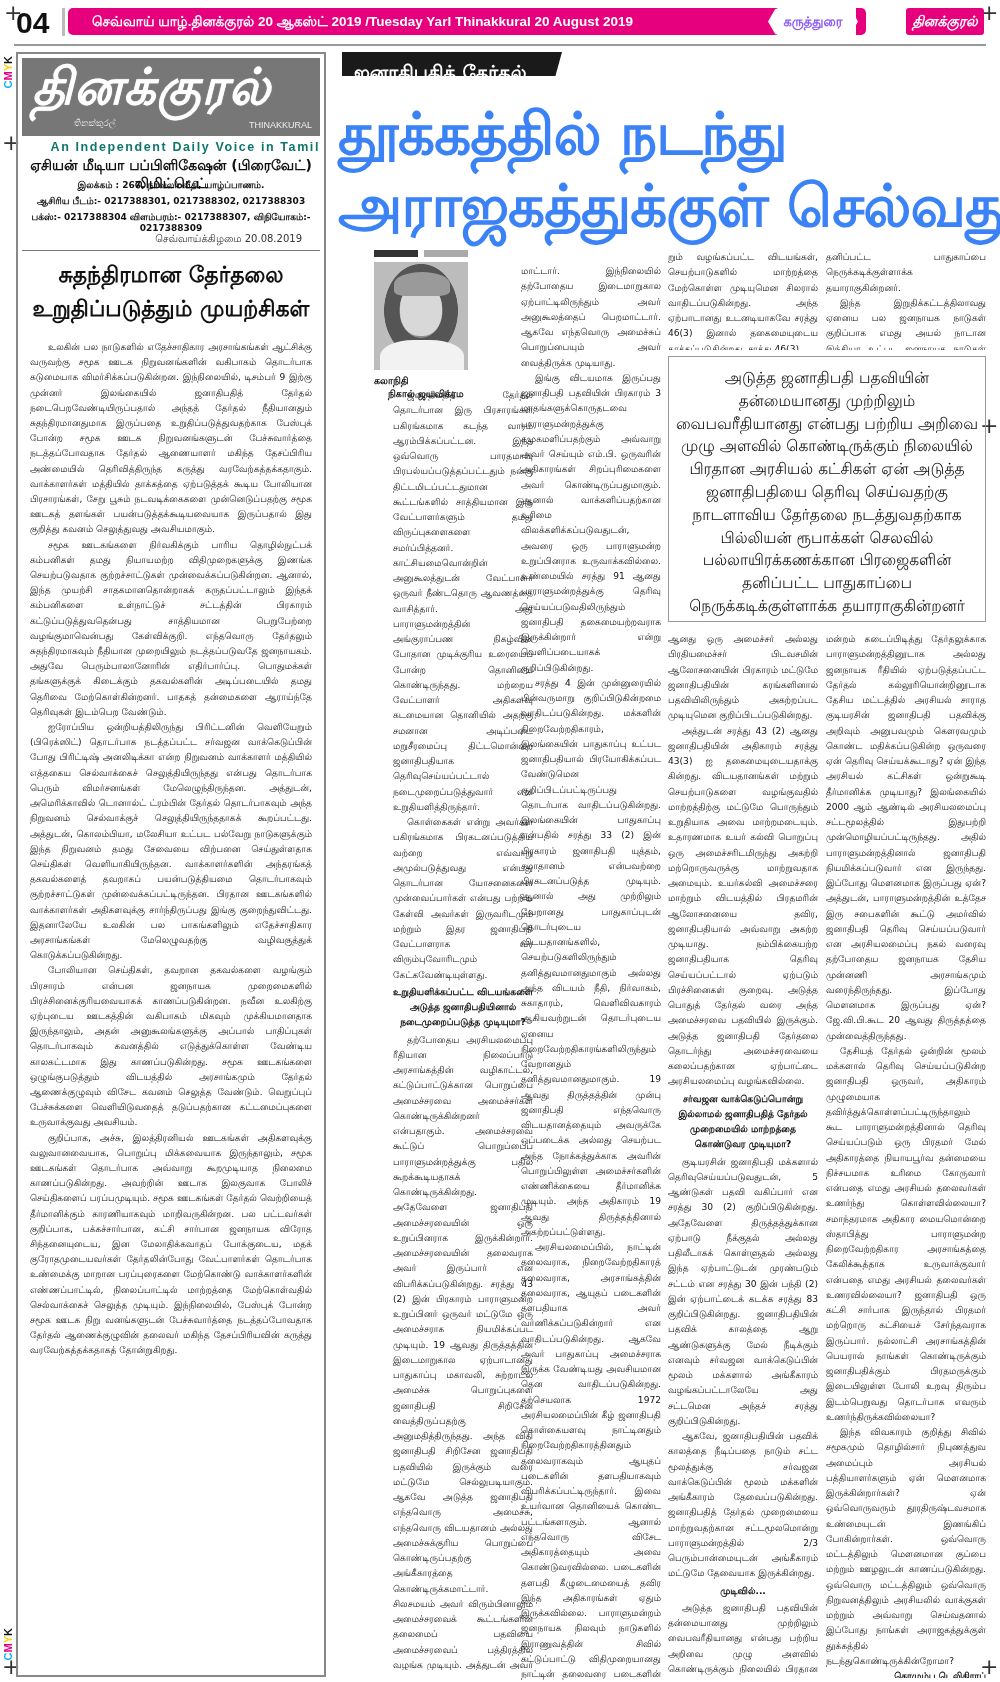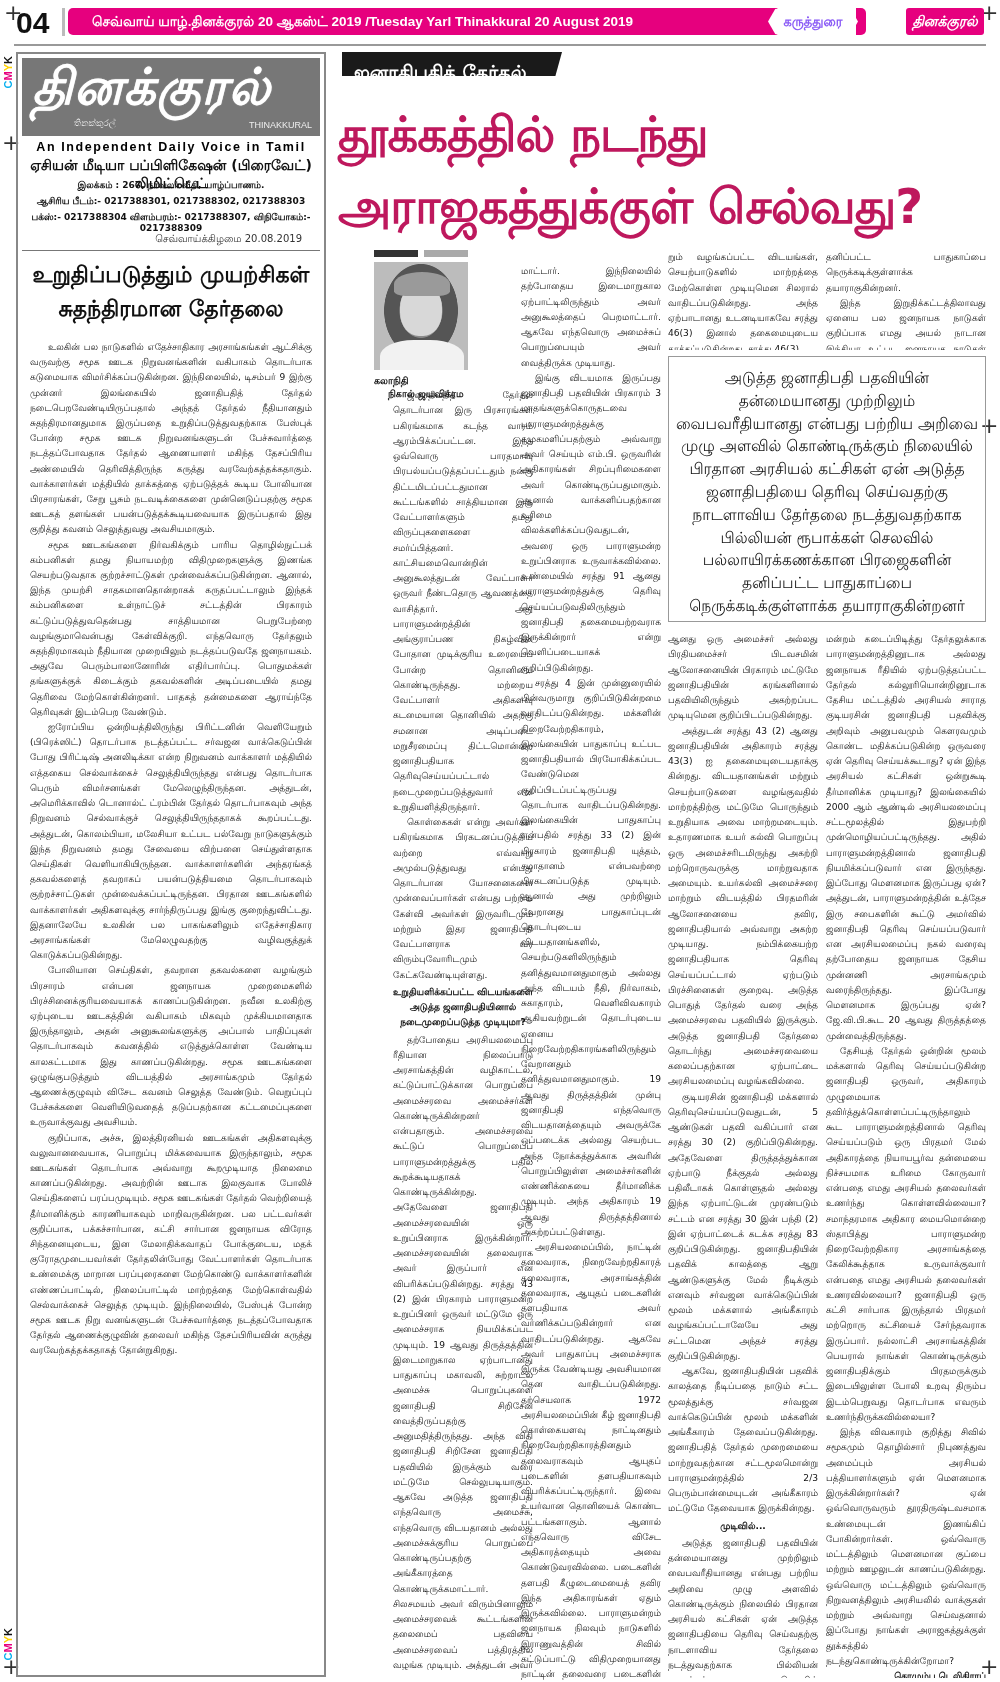--- a/index.html
+++ b/index.html
@@ -20,33 +20,33 @@
 
   .cmyk { position: absolute; left: 2px; width: 12px; font-family: "Liberation Sans", sans-serif; font-weight: bold; font-size: 11px; writing-mode: vertical-rl; transform: rotate(180deg); line-height: 12px; }
   .cmyk .c { color: #00aeef; } .cmyk .m { color: #e6007e; } .cmyk .y { color: #ffd200; } .cmyk .k { color: #111; }
 
   
   .left-box { position: absolute; left: 16px; top: 52px; width: 310px; height: 1625px; border: 2px solid #888; }
   .masthead { position: absolute; left: 22px; top: 58px; width: 298px; height: 78px; background: #777; color: #fff; }
   .masthead .big { position: absolute; left: 10px; top: 0; font-size: 50px; font-style: italic; font-weight: bold; letter-spacing: 1px; color: #fff; text-shadow: 0 0 1px #ddd; }
   .masthead .sin { position: absolute; left: 52px; top: 60px; font-size: 9px; color: #eee; }
   .masthead .eng { position: absolute; right: 8px; top: 62px; font-size: 9px; color: #eee; font-family: "Liberation Sans", sans-serif; }
-  .tagline { position: absolute; left: 22px; top: 140px; width: 298px; text-align: center; font-family: "Liberation Sans", sans-serif; font-weight: bold; font-size: 12.5px; letter-spacing: 1.6px; color: #000000; }
+  .tagline { position: absolute; left: 22px; top: 140px; width: 298px; text-align: right; font-family: "Liberation Sans", sans-serif; font-weight: bold; font-size: 12.5px; letter-spacing: 1.6px; color: #0f766e; }
   .publisher { position: absolute; left: 22px; top: 157px; width: 298px; text-align: center; font-weight: bold; font-size: 14px; color: #111; }
   .contact { position: absolute; left: 22px; width: 298px; text-align: center; font-size: 9px; font-weight: bold; color: #111; }
   .dateline { position: absolute; left: 12px; top: 233px; width: 290px; text-align: right; font-size: 10px; color: #333; }
   .hr-left { position: absolute; left: 22px; top: 250px; width: 298px; height: 1px; background: #777; }
   .ed-title { position: absolute; left: 22px; top: 258px; width: 298px; text-align: center; font-weight: bold; font-size: 22px; line-height: 34px; color: #111; }
   .ed-body { position: absolute; left: 30px; top: 340px; width: 282px; height: 1268px; overflow: hidden; font-size: 9.1px; line-height: 15.2px; text-align: justify; color: #111; }
   .ed-body p { text-indent: 18px; margin-bottom: 0; }
 
   
   .kicker { position: absolute; left: 342px; top: 52px; width: 220px; height: 24px; background: #1a1a1a; color: #fff; font-weight: bold; font-size: 19px; line-height: 40px; padding-left: 12px;
     clip-path: polygon(0 0, 100% 0, 97% 100%, 0 100%); }
-  .headline { position: absolute; left: 338px; width: 650px; font-weight: bold; font-size: 48px; line-height: 68px; color: #be185d; letter-spacing: -1px; white-space: nowrap; }
+  .headline { position: absolute; left: 338px; width: 650px; font-weight: bold; font-size: 58px; line-height: 68px; color: #3b82f6; letter-spacing: -1px; white-space: nowrap; }
   .author-bars { position: absolute; left: 374px; top: 250px; }
   .author-bars .b1 { position: absolute; left: 0; top: 0; width: 44px; height: 7px; background: #333; }
   .author-bars .b2 { position: absolute; left: 50px; top: 0; width: 44px; height: 7px; background: #aaa; }
   .author-photo { position: absolute; left: 374px; top: 262px; width: 94px; height: 108px; background: radial-gradient(ellipse at 50% 45%, #cfcfcf 0 22%, #8a8a8a 23% 32%, #555 33% 55%, #bcbcbc 56% 100%); overflow: hidden; }
   .author-photo .face { position: absolute; left: 26px; top: 22px; width: 42px; height: 52px; border-radius: 45%; background: #d8d8d8; }
   .author-photo .hair { position: absolute; left: 20px; top: 10px; width: 56px; height: 24px; border-radius: 50% 50% 20% 20%; background: #9a9a9a; }
   .author-photo .shirt { position: absolute; left: 6px; top: 78px; width: 84px; height: 40px; border-radius: 40% 40% 0 0; background: #f2f2f2; }
   .author-name { position: absolute; left: 374px; top: 374px; font-weight: bold; font-size: 9.5px; line-height: 13px; color: #111; }
   .author-name .l2 { padding-left: 14px; }
 
@@ -86,22 +86,22 @@
   <div class="eng">THINAKKURAL</div>
 </div>
 <div class="tagline">An Independent Daily Voice in Tamil</div>
 <div class="publisher">ஏசியன் மீடியா பப்பிளிகேஷன் (பிரைவேட்) லிமிட்டெட்</div>
 <div class="contact" style="top:180px;">இலக்கம் : 267, நாவலர் வீதி, யாழ்ப்பாணம்.</div>
 <div class="contact" style="top:196px;">ஆசிரிய பீடம்:- 0217388301, 0217388302, 0217388303</div>
 <div class="contact" style="top:212px;">பக்ஸ்:- 0217388304 விளம்பரம்:- 0217388307, விநியோகம்:- 0217388309</div>
 <div class="dateline">செவ்வாய்க்கிழமை 20.08.2019</div>
 <div class="hr-left"></div>
 <div class="ed-title">
+  <div>சுதந்திரமான தேர்தலை</div>
   <div>உறுதிப்படுத்தும் முயற்சிகள்</div>
-  <div>சுதந்திரமான தேர்தலை</div>
 </div>
 <div class="ed-body" id="ed-body">
     <p>உலகின் பல நாடுகளில் எதேச்சாதிகார அரசாங்கங்கள் ஆட்சிக்கு வருவற்கு சமூக ஊடக நிறுவனங்களின் வகிபாகம் தொடர்பாக கடுமையாக விமர்சிக்கப்படுகின்றன. இந்நிலையில், டிசம்பர் 9 இற்கு முன்னர் இலங்கையில் ஜனாதிபதித் தேர்தல் நடைபெறவேண்டியிருப்பதால் அந்தத் தேர்தல் நீதியானதும் சுதந்திரமானதுமாக இருப்பதை உறுதிப்படுத்துவதற்காக பேஸ்புக் போன்ற சமூக ஊடக நிறுவனங்களுடன் பேச்சுவார்த்தை நடத்தப்போவதாக தேர்தல் ஆணையாளர் மகிந்த தேசப்பிரிய அண்மையில் தெரிவித்திருந்த கருத்து வரவேற்கத்தக்கதாகும். வாக்காளர்கள் மத்தியில் தாக்கத்தை ஏற்படுத்தக் கூடிய போலியான பிரசாரங்கள், சேறு பூசும் நடவடிக்கைகளை முன்னெடுப்பதற்கு சமூக ஊடகத் தளங்கள் பயன்படுத்தக்கூடியவையாக இருப்பதால் இது குறித்து கவனம் செலுத்துவது அவசியமாகும்.</p>
     <p>சமூக ஊடகங்களை நிர்வகிக்கும் பாரிய தொழில்நுட்பக் கம்பனிகள் தமது நியாயமற்ற விதிமுறைகளுக்கு இணங்க செயற்படுவதாக குற்றச்சாட்டுகள் முன்வைக்கப்படுகின்றன. ஆனால், இந்த முயற்சி சாதகமானதொன்றாகக் கருதப்பட்டாலும் இந்தக் கம்பனிகளை உள்நாட்டுச் சட்டத்தின் பிரகாரம் கட்டுப்படுத்துவதென்பது சாத்தியமான பெறுபேற்றை வழங்குமாவென்பது கேள்விக்குறி. எந்தவொரு தேர்தலும் சுதந்திரமாகவும் நீதியான முறையிலும் நடத்தப்படுவதே ஜனநாயகம். அதுவே பெரும்பாலானோரின் எதிர்பார்ப்பு. பொதுமக்கள் தங்களுக்குக் கிடைக்கும் தகவல்களின் அடிப்படையில் தமது தெரிவை மேற்கொள்கின்றனர். பாதகத் தன்மைகளை ஆராய்ந்தே தெரிவுகள் இடம்பெற வேண்டும்.</p>
     <p>ஐரோப்பிய ஒன்றியத்திலிருந்து பிரிட்டனின் வெளியேறும் (பிரெக்ஸிட்) தொடர்பாக நடத்தப்பட்ட சர்வஜன வாக்கெடுப்பின் போது பிரிட்டிஷ் அனலிடிக்கா என்ற நிறுவனம் வாக்காளர் மத்தியில் எத்தகைய செல்வாக்கைச் செலுத்தியிருந்தது என்பது தொடர்பாக பெரும் விமர்சனங்கள் மேலெழுந்திருந்தன. அத்துடன், அமெரிக்காவில் டொனால்ட் ட்ரம்பின் தேர்தல் தொடர்பாகவும் அந்த நிறுவனம் செல்வாக்குச் செலுத்தியிருந்ததாகக் கூறப்பட்டது. அத்துடன், கொலம்பியா, மலேசியா உட்பட பல்வேறு நாடுகளுக்கும் இந்த நிறுவனம் தமது சேவையை விற்பனை செய்துள்ளதாக செய்திகள் வெளியாகியிருந்தன. வாக்காளர்களின் அந்தரங்கத் தகவல்களைத் தவறாகப் பயன்படுத்தியமை தொடர்பாகவும் குற்றச்சாட்டுகள் முன்வைக்கப்பட்டிருந்தன. பிரதான ஊடகங்களில் வாக்காளர்கள் அதிகளவுக்கு சார்ந்திருப்பது இங்கு குறைந்துவிட்டது. இதனாலேயே உலகின் பல பாகங்களிலும் எதேச்சாதிகார அரசாங்கங்கள் மேலெழுவதற்கு வழிவகுத்துக் கொடுக்கப்படுகின்றது.</p>
     <p>போலியான செய்திகள், தவறான தகவல்களை வழங்கும் பிரசாரம் என்பன ஜனநாயக முறைமைகளில் பிரச்சினைக்குரியவையாகக் காணப்படுகின்றன. நவீன உலகிற்கு ஏற்புடைய ஊடகத்தின் வகிபாகம் மிகவும் முக்கியமானதாக இருந்தாலும், அதன் அனுகூலங்களுக்கு அப்பால் பாதிப்புகள் தொடர்பாகவும் கவனத்தில் எடுத்துக்கொள்ள வேண்டிய காலகட்டமாக இது காணப்படுகின்றது. சமூக ஊடகங்களை ஒழுங்குபடுத்தும் விடயத்தில் அரசாங்கமும் தேர்தல் ஆணைக்குழுவும் விசேட கவனம் செலுத்த வேண்டும். வெறுப்புப் பேச்சுக்களை வெளியிடுவதைத் தடுப்பதற்கான கட்டமைப்புகளை உருவாக்குவது அவசியம்.</p>
     <p>குறிப்பாக, அச்சு, இலத்திரனியல் ஊடகங்கள் அதிகளவுக்கு வலுவானவையாக, பொறுப்பு மிக்கவையாக இருந்தாலும், சமூக ஊடகங்கள் தொடர்பாக அவ்வாறு கூறமுடியாத நிலைமை காணப்படுகின்றது. அவற்றின் ஊடாக இலகுவாக போலிச் செய்திகளைப் பரப்பமுடியும். சமூக ஊடகங்கள் தேர்தல் வெற்றியைத் தீர்மானிக்கும் காரணியாகவும் மாறிவருகின்றன. பல பட்டவர்கள் குறிப்பாக, பக்கச்சார்பான, கட்சி சார்பான ஜனநாயக விரோத சிந்தனையுடைய, இன மேலாதிக்கவாதப் போக்குடைய, மதக் குரோதமுடையவர்கள் தேர்தலின்போது வேட்பாளர்கள் தொடர்பாக உண்மைக்கு மாறான பரப்புரைகளை மேற்கொண்டு வாக்காளர்களின் எண்ணப்பாட்டில், நிலைப்பாட்டில் மாற்றத்தை மேற்கொள்வதில் செல்வாக்கைச் செலுத்த முடியும். இந்நிலையில், பேஸ்புக் போன்ற சமூக ஊடக நிறு வனங்களுடன் பேச்சுவார்த்தை நடத்தப்போவதாக தேர்தல் ஆணைக்குழுவின் தலைவர் மகிந்த தேசப்பிரியவின் கருத்து வரவேற்கத்தக்கதாகத் தோன்றுகிறது.</p>
   </div>
 
 <div class="kicker">ஜனாதிபதித் தேர்தல்</div>
@@ -138,20 +138,21 @@
     <p class="noind">றும் வழங்கப்பட்ட விடயங்கள், செயற்பாடுகளில் மாற்றத்தை மேற்கொள்ள முடியுமென சிலரால் வாதிடப்படுகின்றது. அந்த ஏற்பாடானது உடனடியாகவே சரத்து 46(3) இனால் தகைமையுடைய தாக்கப்படுகின்றது. சரத்து 46(3)</p>
   </div>
 <div class="col" id="col4a" style="left:826px; top:250px; width:160px; height:100px;">
     <p class="noind">தனிப்பட்ட பாதுகாப்பை நெருக்கடிக்குள்ளாக்க தயாராகுகின்றனர்.</p>
     <p>இந்த இறுதிக்கட்டத்திலாவது ஏனைய பல ஜனநாயக நாடுகள் குறிப்பாக எமது அயல் நாடான இந்தியா உட்பட ஜனநாயக நாடுகள் பின்பற்றும் நடைமுறையை பாராளு</p>
   </div>
 <div class="pull-quote">அடுத்த ஜனாதிபதி பதவியின் தன்மையானது முற்றிலும் வைபவரீதியானது என்பது பற்றிய அறிவை முழு அளவில் கொண்டிருக்கும் நிலையில் பிரதான அரசியல் கட்சிகள் ஏன் அடுத்த ஜனாதிபதியை தெரிவு செய்வதற்கு நாடளாவிய தேர்தலை நடத்துவதற்காக பில்லியன் ரூபாக்கள் செலவில் பல்லாயிரக்கணக்கான பிரஜைகளின் தனிப்பட்ட பாதுகாப்பை நெருக்கடிக்குள்ளாக்க தயாராகுகின்றனர்</div>
 <div class="col" id="col3b" style="left:668px; top:632px; width:150px; height:1046px;">
     <p class="noind">ஆனது ஒரு அமைச்சர் அல்லது பிரதியமைச்சர் பிடவசமின் ஆலோசனையின் பிரகாரம் மட்டுமே ஜனாதிபதியின் கரங்களினால் பதவியிலிருந்தும் அகற்றப்பட முடியுமென குறிப்பிடப்படுகின்றது.</p>
     <p>அத்துடன் சரத்து 43 (2) ஆனது ஜனாதிபதியின் அதிகாரம் சரத்து 43(3) ஐ தகைமையுடையதாக்கு கின்றது. விடயதானங்கள் மற்றும் செயற்பாடுகளை வழங்குவதில் மாற்றத்திற்கு மட்டுமே பொருந்தும் உறுதியாக அவை மாற்றமடையும். உதாரணமாக உயர் கல்வி பொறுப்பு ஒரு அமைச்சரிடமிருந்து அகற்றி மற்றொருவருக்கு மாற்றுவதாக அமையும். உயர்கல்வி அமைச்சரை மாற்றும் விடயத்தில் பிரதமரின் ஆலோசனையை தவிர, ஜனாதிபதியால் அவ்வாறு அகற்ற முடியாது. நம்பிக்கையற்ற ஜனாதிபதியாக தெரிவு செய்யப்பட்டால் ஏற்படும் பிரச்சினைகள் குறைவு. அடுத்த பொதுத் தேர்தல் வரை அந்த அமைச்சரவை பதவியில் இருக்கும். அடுத்த ஜனாதிபதி தேர்தலை தொடர்ந்து அமைச்சரவையை கலைப்பதற்கான ஏற்பாட்டை அரசியலமைப்பு வழங்கவில்லை.</p>
+    <p class="sub">சர்வஜன வாக்கெடுப்பொன்று இல்லாமல் ஜனாதிபதித் தேர்தல் முறைமையில் மாற்றத்தை கொண்டுவர முடியுமா?</p>
     <p>குடியரசின் ஜனாதிபதி மக்களால் தெரிவுசெய்யப்படுவதுடன், 5 ஆண்டுகள் பதவி வகிப்பார் என சரத்து 30 (2) குறிப்பிடுகின்றது. அதேவேளை திருத்தத்துக்கான ஏற்பாடு நீக்குதல் அல்லது பதிலீடாகக் கொள்ளுதல் அல்லது இந்த ஏற்பாட்டுடன் முரண்படும் சட்டம் என சரத்து 30 இன் பந்தி (2) இன் ஏற்பாட்டைக் கடக்க சரத்து 83 குறிப்பிடுகின்றது. ஜனாதிபதியின் பதவிக் காலத்தை ஆறு ஆண்டுகளுக்கு மேல் நீடிக்கும் எனவும் சர்வஜன வாக்கெடுப்பின் மூலம் மக்களால் அங்கீகாரம் வழங்கப்பட்டாலேயே அது சட்டமென அந்தச் சரத்து குறிப்பிடுகின்றது.</p>
     <p>ஆகவே, ஜனாதிபதியின் பதவிக் காலத்தை நீடிப்பதை நாடும் சட்ட மூலத்துக்கு சர்வஜன வாக்கெடுப்பின் மூலம் மக்களின் அங்கீகாரம் தேவைப்படுகின்றது. ஜனாதிபதித் தேர்தல் முறைமையை மாற்றுவதற்கான சட்டமூலமொன்று பாராளுமன்றத்தில் 2/3 பெரும்பான்மையுடன் அங்கீகாரம் மட்டுமே தேவையாக இருக்கின்றது.</p>
     <p class="sub">முடிவில்...</p>
     <p>அடுத்த ஜனாதிபதி பதவியின் தன்மையானது முற்றிலும் வைபவரீதியானது என்பது பற்றிய அறிவை முழு அளவில் கொண்டிருக்கும் நிலையில் பிரதான அரசியல் கட்சிகள் ஏன் அடுத்த ஜனாதிபதியை தெரிவு செய்வதற்கு நாடளாவிய தேர்தலை நடத்துவதற்காக பில்லியன் ரூபாக்கள் செலவில் பல்லாயிரக்கணக்கான பிரஜைகளின்</p>
   </div>
 <div class="col" id="col4b" style="left:826px; top:632px; width:160px; height:1046px;">
     <p class="noind">மன்றம் கடைப்பிடித்து தேர்தலுக்காக பாராளுமன்றத்தினூடாக அல்லது ஜனநாயக ரீதியில் ஏற்படுத்தப்பட்ட தேர்தல் கல்லூரியொன்றினூடாக தேசிய மட்டத்தில் அரசியல் சாராத குடியரசின் ஜனாதிபதி பதவிக்கு அறிவும் அனுபவமும் கௌரவமும் கொண்ட மதிக்கப்படுகின்ற ஒருவரை ஏன் தெரிவு செய்யக்கூடாது? ஏன் இந்த அரசியல் கட்சிகள் ஒன்றுகூடி தீர்மானிக்க முடியாது? இலங்கையில் 2000 ஆம் ஆண்டில் அரசியலமைப்பு சட்டமூலத்தில் இதுபற்றி முன்மொழியப்பட்டிருந்தது. அதில் பாராளுமன்றத்தினால் ஜனாதிபதி நியமிக்கப்படுவார் என இருந்தது. இப்போது மௌனமாக இருப்பது ஏன்? அத்துடன், பாராளுமன்றத்தின் உத்தேச இரு சபைகளின் கூட்டு அமர்வில் ஜனாதிபதி தெரிவு செய்யப்படுவார் என அரசியலமைப்பு நகல் வரைவு தற்போதைய ஜனநாயக தேசிய முன்னணி அரசாங்கமும் வரைந்திருந்தது. இப்போது மௌனமாக இருப்பது ஏன்? ஜே.வி.பி.கூட 20 ஆவது திருத்தத்தை முன்வைத்திருந்தது.</p>
     <p>தேசியத் தேர்தல் ஒன்றின் மூலம் மக்களால் தெரிவு செய்யப்படுகின்ற ஜனாதிபதி ஒருவர், அதிகாரம் முழுமையாக தவிர்த்துக்கொள்ளப்பட்டிருந்தாலும் கூட பாராளுமன்றத்தினால் தெரிவு செய்யப்படும் ஒரு பிரதமர் மேல் அதிகாரத்தை நியாயபூர்வ தன்மையை நிச்சயமாக உரிமை கோருவார் என்பதை எமது அரசியல் தலைவர்கள் உணர்ந்து கொள்ளவில்லையா? சமாந்தரமாக அதிகார மையமொன்றை ஸ்தாபித்து பாராளுமன்ற நிறைவேற்றதிகார அரசாங்கத்தை கேலிக்கூத்தாக உருவாக்குவார் என்பதை எமது அரசியல் தலைவர்கள் உணரவில்லையா? ஜனாதிபதி ஒரு கட்சி சார்பாக இருந்தால் பிரதமர் மற்றொரு கட்சியைச் சேர்ந்தவராக இருப்பார். நல்லாட்சி அரசாங்கத்தின் பெயரால் நாங்கள் கொண்டிருக்கும் ஜனாதிபதிக்கும் பிரதமருக்கும் இடையிலுள்ள போலி உறவு திரும்ப இடம்பெறுவது தொடர்பாக எவரும் உணர்ந்திருக்கவில்லையா?</p>
     <p>இந்த விவகாரம் குறித்து சிவில் சமூகமும் தொழில்சார் நிபுணத்துவ அமைப்பும் அரசியல் பத்தியாளர்களும் ஏன் மௌனமாக இருக்கின்றார்கள்? ஏன் ஒவ்வொருவரும் தூரதிருஷ்டவசமாக உண்மையுடன் இணங்கிப் போகின்றார்கள். ஒவ்வொரு மட்டத்திலும் மௌனமான குப்பை மற்றும் ஊழலுடன் காணப்படுகின்றது. ஒவ்வொரு மட்டத்திலும் ஒவ்வொரு நிறுவனத்திலும் அரசியலில் வாக்குகள் மற்றும் அவ்வாறு செய்வதனால் இப்போது நாங்கள் அராஜகத்துக்குள் தூக்கத்தில் நடந்துகொண்டிருக்கின்றோமா?</p>
     <p class="byline">கொழும்பு டெலிகிராப்</p>

